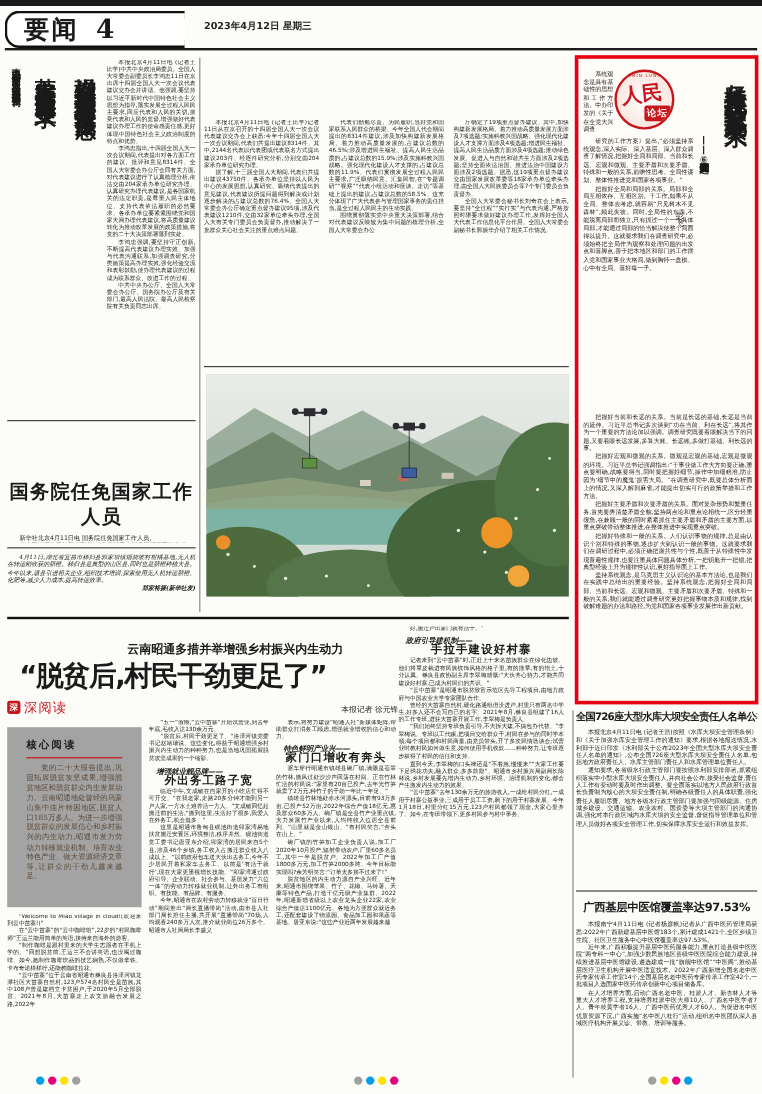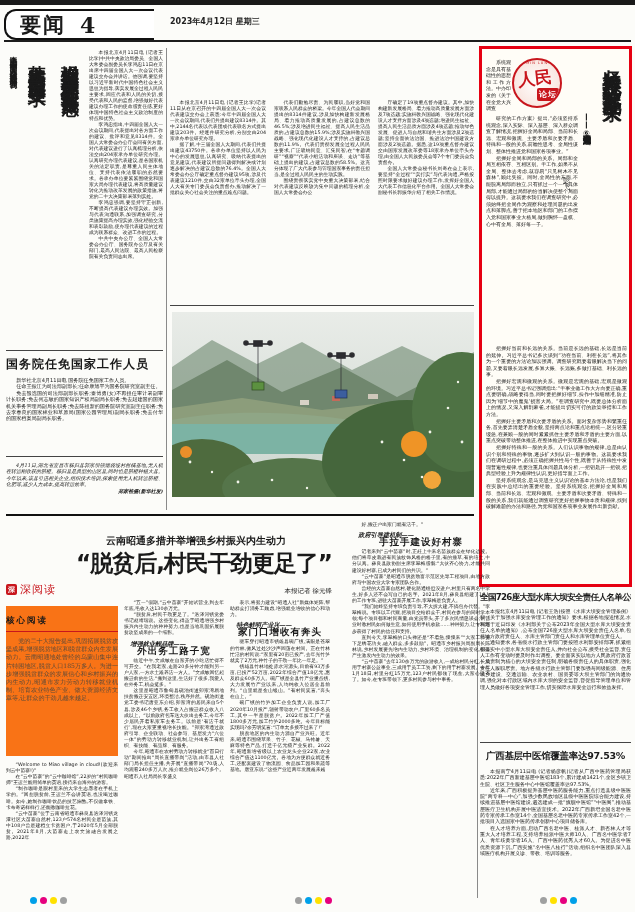--- a/index.html
+++ b/index.html
@@ -19,21 +19,21 @@
   .hr1{border-top:1.2px solid #444;}
   .hr2{border-top:2px solid #111;}
   .vr{border-left:1px solid #8a8a8a;}
   
   .story1{left:6px;top:50px;width:157px;height:296px;display:flex;}
   .v-kicker{writing-mode:vertical-rl;font-size:7.5px;font-weight:bold;width:15px;line-height:15px;letter-spacing:1px;}
   .v-head{writing-mode:vertical-rl;font-size:18px;font-weight:bold;width:33px;line-height:33px;letter-spacing:2px;}
   .s1-body{flex:1;font-size:4.8px;line-height:6px;overflow:hidden;padding-left:2px;}
   
   .sc{left:6px;top:356px;width:157px;height:96px;overflow:hidden;}
-  .sc-head{font-size:12px;font-weight:bold;letter-spacing:1px;margin-bottom:4px;}
+  .sc-head{font-size:16px;font-weight:bold;text-align:center;letter-spacing:1px;margin-bottom:4px;margin-top:44px;}
   .sc-body{font-size:5.1px;line-height:6.4px;}
   .caption{left:6px;top:462px;width:157px;height:46px;font-family:"DejaVu Serif",serif;font-style:italic;
            font-size:5px;line-height:6.4px;overflow:hidden;}
   .credit{text-align:right;font-weight:bold;text-indent:0;}
   
   .jb{left:170px;top:48px;width:304px;}
   .jb-head{font-size:16px;font-weight:bold;text-align:center;letter-spacing:-0.5px;}
   .jb-sub{font-size:11px;font-weight:bold;text-align:center;margin-top:7px;letter-spacing:1px;}
   .jb-cols{left:170px;top:100px;width:304px;height:202px;display:flex;gap:8px;overflow:hidden;}
   .jb-col{flex:1;font-size:4.8px;line-height:6px;overflow:hidden;}
@@ -60,30 +60,30 @@
   .res-head{font-size:8.6px;font-weight:bold;text-align:center;letter-spacing:-0.7px;white-space:nowrap;margin-bottom:4px;}
   .small-body{font-size:5px;line-height:6.3px;}
   .gx{left:480px;top:750px;width:151px;height:146px;overflow:hidden;}
   .gx-head{font-size:9.5px;font-weight:bold;text-align:center;letter-spacing:-0.3px;white-space:nowrap;margin-bottom:5px;}
   
   .shen{left:6px;top:582px;display:flex;align-items:center;gap:3px;}
   .shen-ico{width:11px;height:11px;background:#c8161d;color:#fff;font-size:7px;font-weight:bold;
             display:flex;align-items:center;justify-content:center;border-radius:2px;}
   .shen-txt{color:#c8161d;font-weight:normal;font-size:11px;letter-spacing:1px;}
   .yn-kicker{left:62px;top:534px;width:268px;font-size:10px;font-weight:bold;text-align:center;}
-  .yn-head{left:16px;top:548px;width:316px;font-size:23px;font-weight:bold;text-align:right;letter-spacing:-1px;}
+  .yn-head{left:16px;top:548px;width:316px;font-size:23px;font-weight:bold;text-align:left;letter-spacing:-1px;}
   .yn-byline{left:16px;top:587px;width:316px;font-size:6.5px;text-align:right;color:#222;}
-  .core{left:6px;top:606px;width:112px;height:150px;background:#f97316;box-sizing:border-box;padding:9px 0;overflow:hidden;}
+  .core{left:6px;top:606px;width:112px;height:150px;background:#a3a3a3;box-sizing:border-box;padding:9px 16px;overflow:hidden;}
   .core-t{font-size:8.5px;font-weight:bold;letter-spacing:2px;padding-bottom:4px;border-bottom:1.5px solid #c8161d;margin-bottom:5px;}
   .core-b{font-size:6.1px;line-height:8.2px;font-family:"DejaVu Serif",serif;color:#5a4a3a;}
   .yn-col{font-size:4.8px;line-height:6.1px;overflow:hidden;}
   .yn1{left:6px;top:762px;width:112px;height:130px;}
   .yn2{left:124px;top:600px;width:100px;height:292px;}
   .yn3{left:230px;top:600px;width:100px;height:292px;}
-  .yn4{left:352px;top:522px;width:138px;height:370px;}
+  .yn4{left:332px;top:522px;width:138px;height:370px;}
   .dash{font-size:6.2px;font-style:italic;font-family:"DejaVu Serif",serif;font-weight:bold;margin:4px 0 1px;text-indent:1em;}
   .subhd{font-size:9.5px;font-weight:bold;text-align:center;letter-spacing:1px;margin:1px 0 4px;}
   
   .dots{display:flex;gap:3px;}
   .dot{width:7px;height:7px;border-radius:50%;}
   .c-cyan{background:#00a0e9;} .c-mag{background:#e6007e;} .c-yel{background:#ffe100;} .c-gry{background:#9fa0a0;}
 </style>
 </head>
 <body>
 

